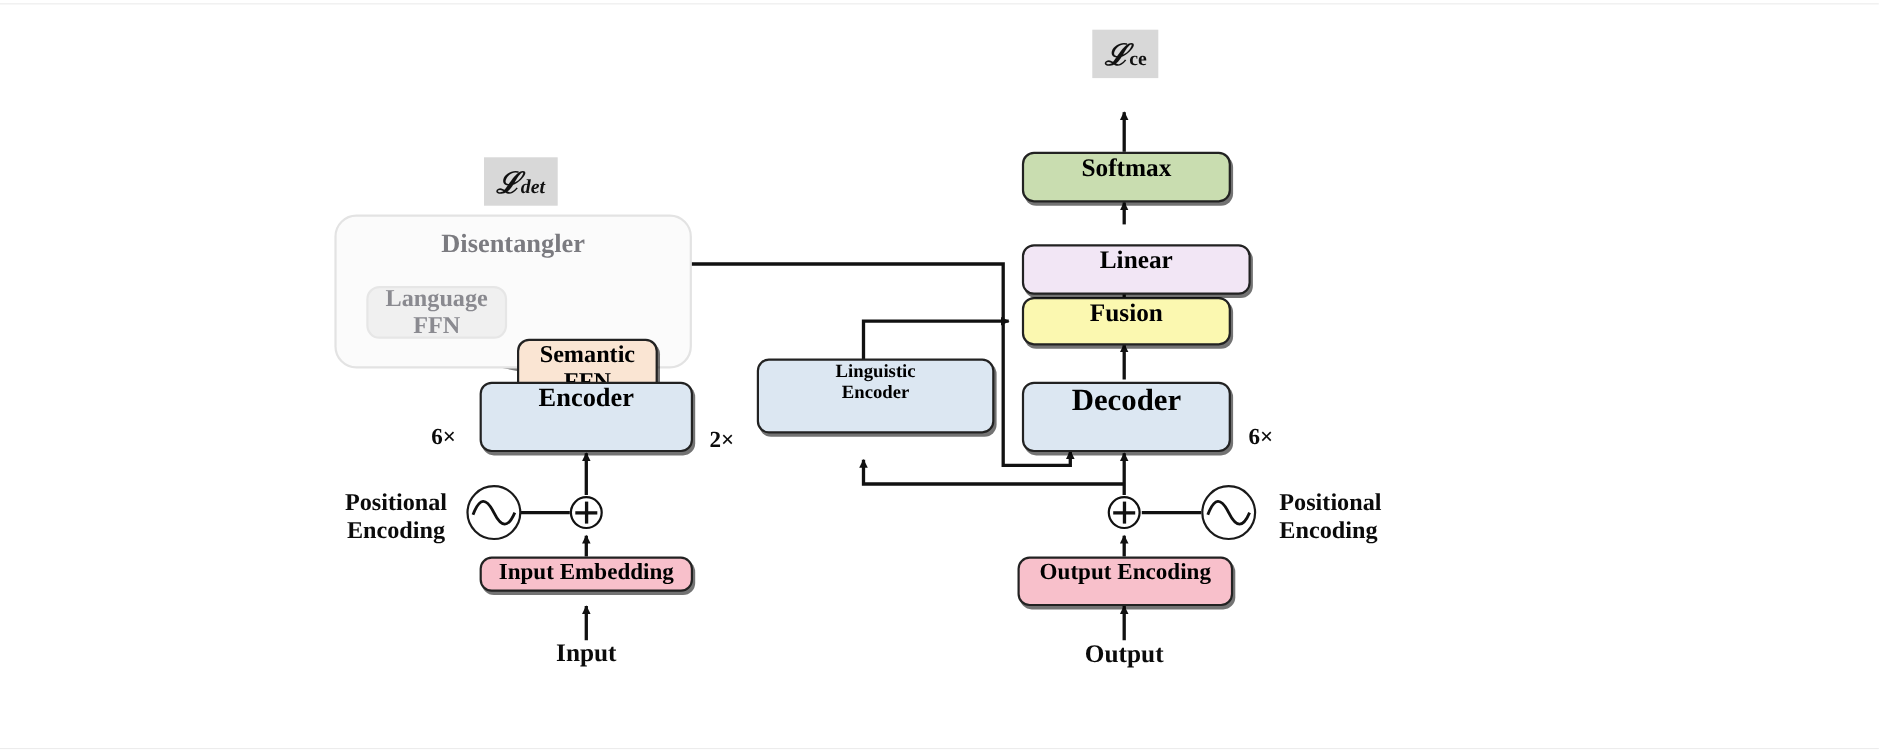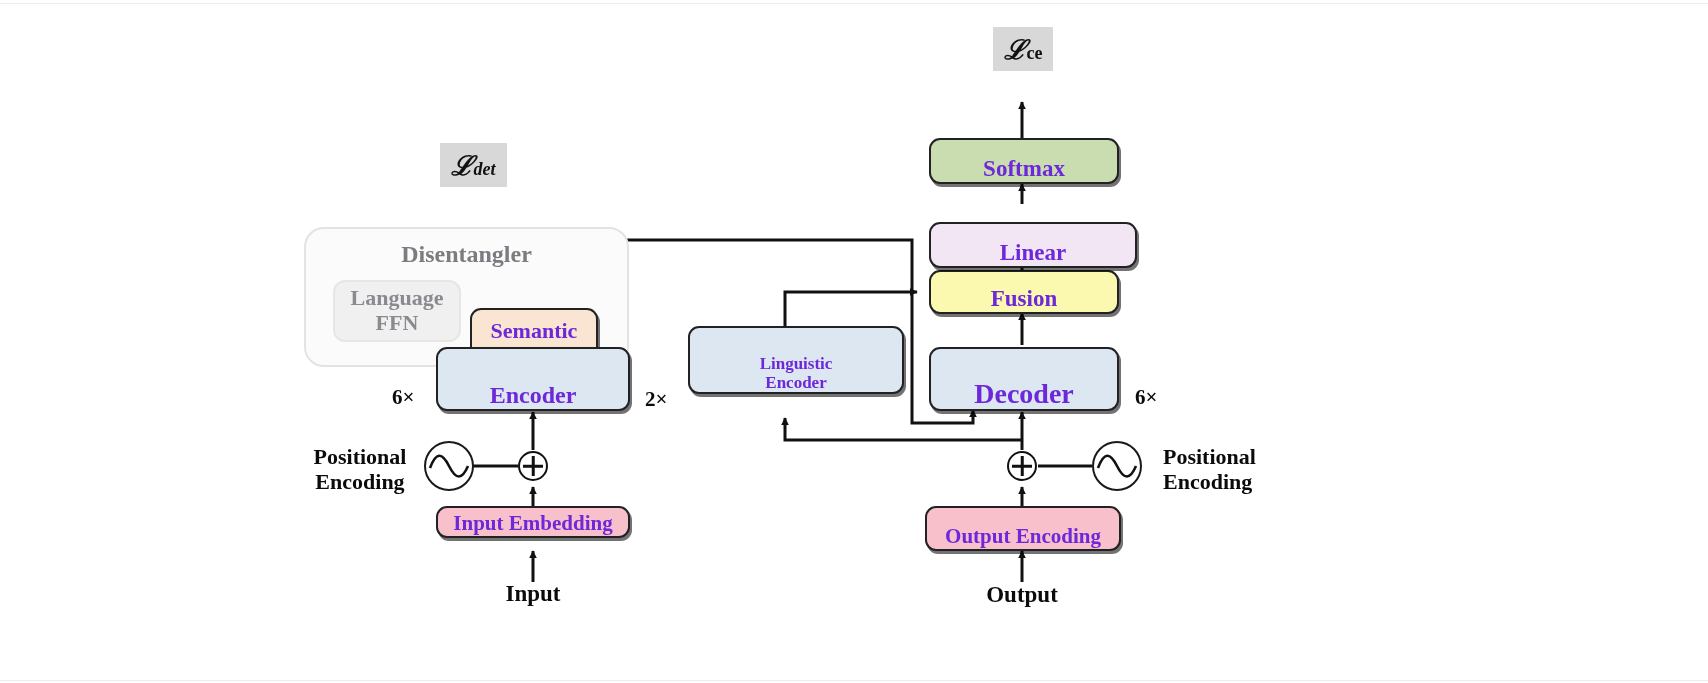--- a/index.html
+++ b/index.html
@@ -11,24 +11,24 @@
   }
   #stage{position:absolute;left:0;top:0;width:1708px;height:683px;}
 
   
   .edge-rule{position:absolute;left:0;width:1708px;height:1px;background:#ececec;}
 
   svg#wires{position:absolute;left:0;top:0;width:1708px;height:683px;}
 
   .node{
     position:absolute;box-sizing:border-box;
-    display:flex;align-items:flex-end;justify-content:center;
+    display:flex;align-items:flex-start;justify-content:center;
     text-align:center;line-height:1.12;
     border:2.5px solid #222;border-radius:11px;
-    color:#6d28d9;font-weight:bold;
+    color:#000000;font-weight:bold;
     box-shadow:2px 3px 0 rgba(0,0,0,0.55);
   }
 
   
   .panel{
     position:absolute;box-sizing:border-box;
     border:2px solid #e3e3e3;border-radius:20px;
     background:#fbfbfb;
   }
   .panel-title{
@@ -126,25 +126,25 @@
   </svg>
 
   <div class="loss" style="left:440px;top:143px;font-size:24px;">
     <span class="cal">ℒ</span><span class="sub it">det</span>
   </div>
 
   <div class="loss" style="left:993px;top:27px;font-size:24px;">
     <span class="cal">ℒ</span><span class="sub">ce</span>
   </div>
 
-  <div class="panel" style="left:304px;top:195px;width:325px;height:140px;margin-top:32px;">
+  <div class="panel" style="left:304px;top:195px;width:325px;height:140px;">
     <div class="panel-title" style="top:12px;font-size:24px;">Disentangler</div>
   </div>
 
-  <div class="ghost" style="left:333px;top:260px;width:128px;height:62px;font-size:22px;margin-top:20px;">
+  <div class="ghost" style="left:333px;top:260px;width:128px;height:48px;font-size:22px;">
     <span>Language<br>FFN</span>
   </div>
 
   <div class="node" style="left:470px;top:260px;width:128px;height:62px;font-size:22px;background:#fae5d3;margin-top:48px;">
     <span>Semantic<br>FFN</span>
   </div>
 
   <div class="node" style="left:436px;top:347px;width:194px;height:64px;font-size:24px;background:#dce7f2;">
     <span>Encoder</span>
   </div>

